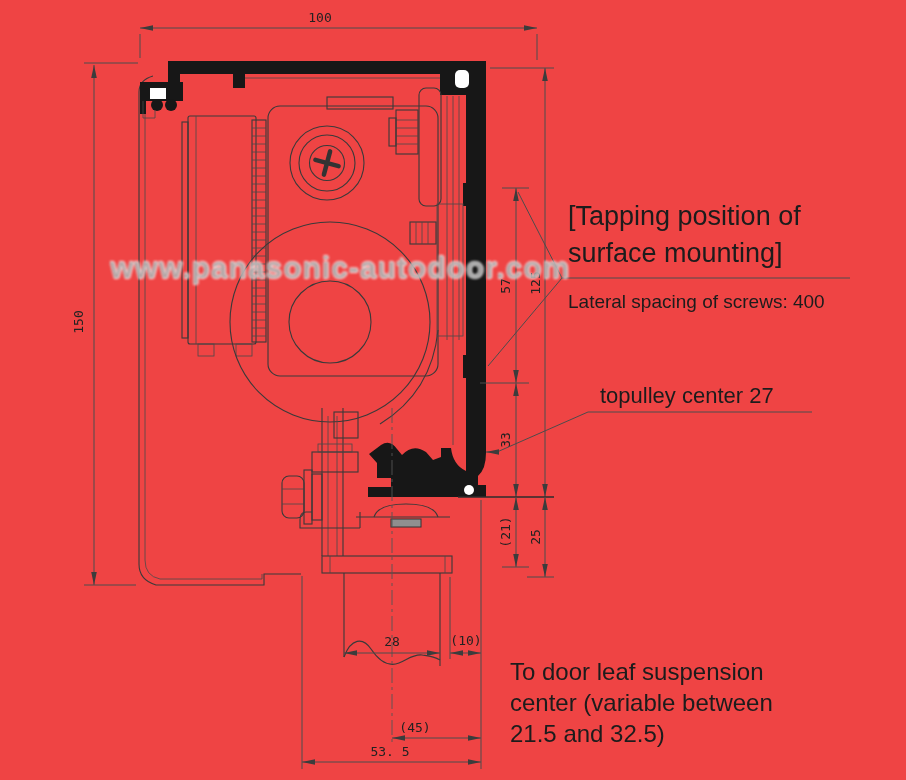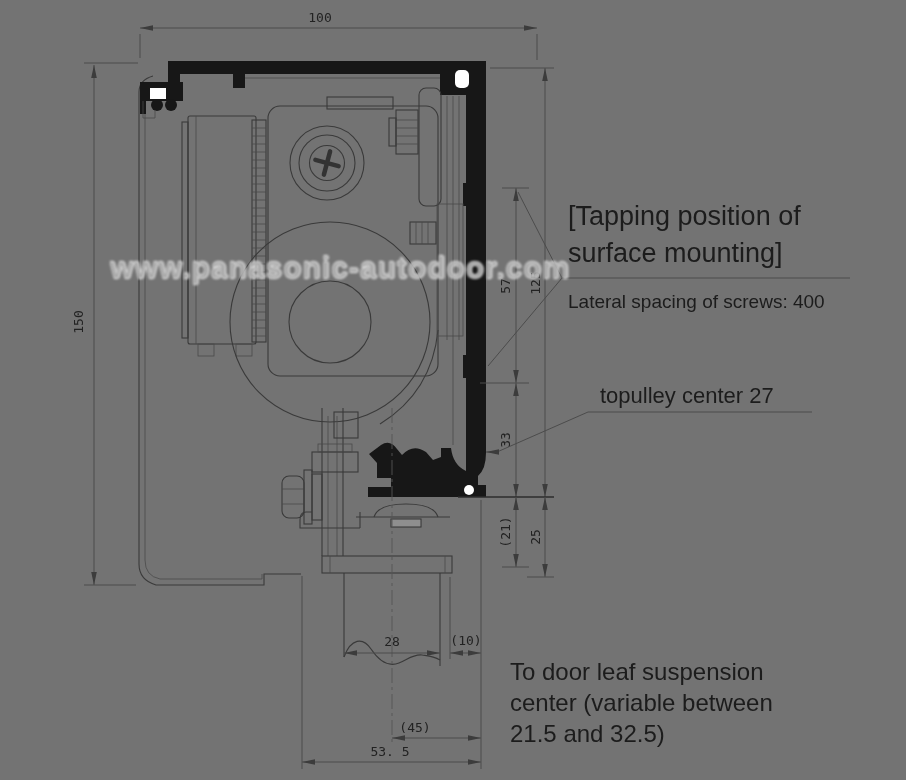--- a/index.html
+++ b/index.html
@@ -1,16 +1,16 @@
 <!DOCTYPE html>
 <html><head>
 <meta charset="utf-8">
 <style>
   html,body{margin:0;padding:0;background:#ffffff;}
-  .stage{position:relative;width:906px;height:780px;background:#737373;overflow:hidden;
+  .stage{position:relative;width:906px;height:780px;background:#ef4444;overflow:hidden;
          font-family:"Liberation Sans",sans-serif;}
   svg{position:absolute;left:0;top:0;}
   
   .ln{stroke:#3a3a3a;fill:none;stroke-width:1.1;}
   .thin{stroke:#4a4a4a;fill:none;stroke-width:0.8;}
   .blk{fill:#171717;stroke:none;}
   .dimln{stroke:#4c4c4c;fill:none;stroke-width:1;}
   .heavy{stroke:#2c2c2c;stroke-width:1.6;}
   .cl{stroke:#555;stroke-width:0.9;fill:none;stroke-dasharray:15 4 3 4;}
   .gray{fill:#8f8f8f;stroke:#333;stroke-width:1;}

